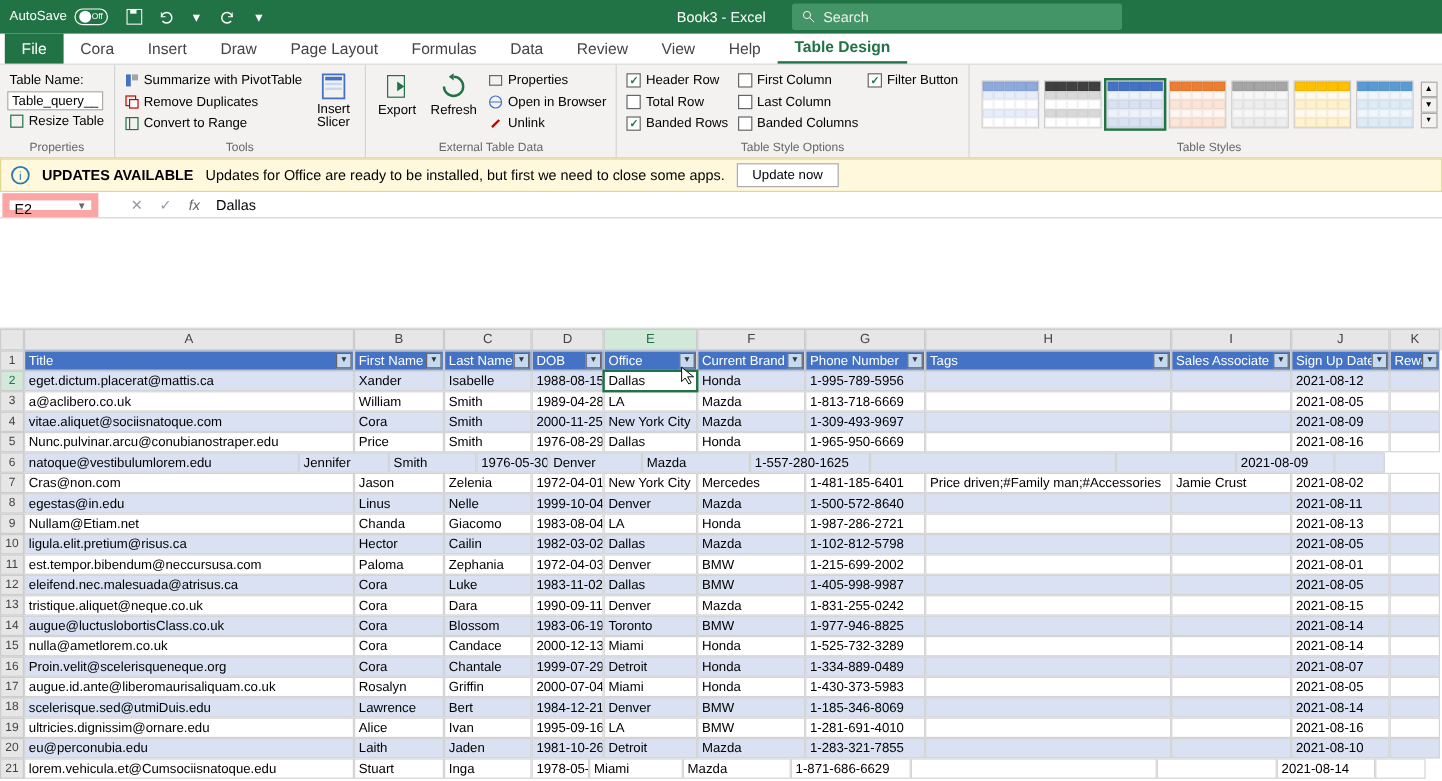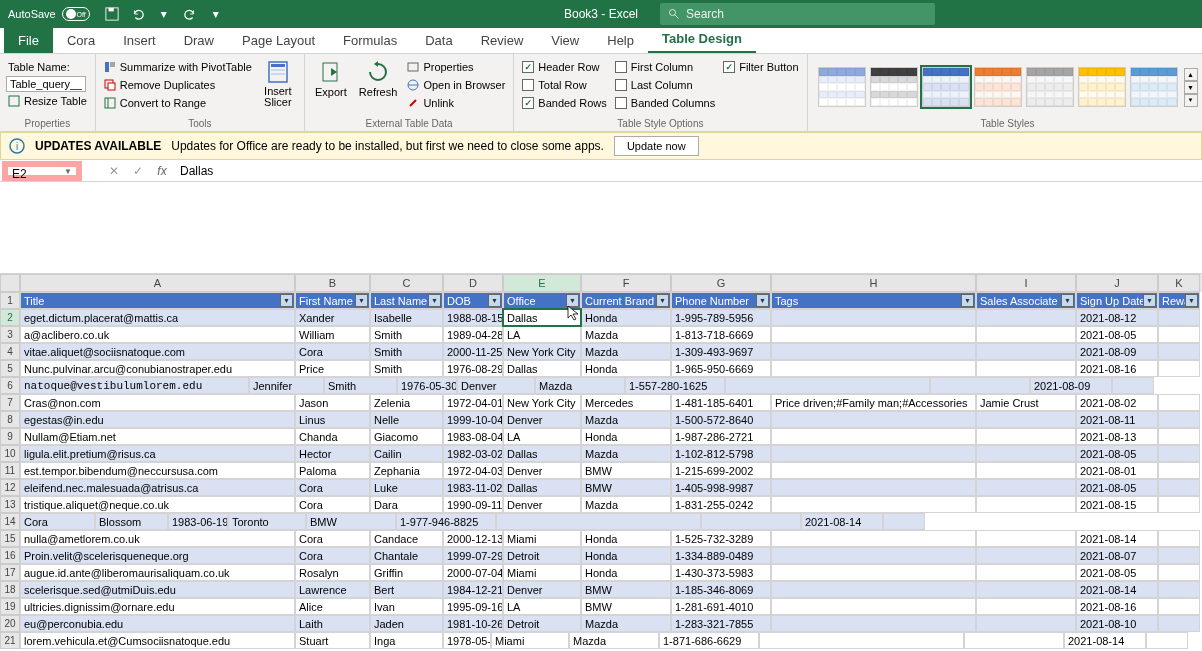--- a/index.html
+++ b/index.html
@@ -686,21 +686,21 @@
         <div class="cell band1" style="width: 78px;">Dallas</div>
         <div class="cell band1" style="width: 90px;">Honda</div>
         <div class="cell band1" style="width: 100px;">1-965-950-6669</div>
         <div class="cell band1" style="width: 205px;"></div>
         <div class="cell band1" style="width: 100px;"></div>
         <div class="cell band1" style="width: 82px;">2021-08-16</div>
         <div class="cell band1" style="width: 42px;"></div>
       </div>
       <div class="grid-row">
         <div class="row-h">6</div>
-        <div class="cell band0" style="width: 229px; font-family: Liberation Mono, monospace;">natoque@vestibulumlorem.edu</div>
+        <div class="cell band0" style="width: 229px;">natoque@vestibulumlorem.edu</div>
         <div class="cell band0" style="width: 75px;">Jennifer</div>
         <div class="cell band0" style="width: 73px;">Smith</div>
         <div class="cell band0" style="width: 60px;">1976-05-30</div>
         <div class="cell band0" style="width: 78px;">Denver</div>
         <div class="cell band0" style="width: 90px;">Mazda</div>
         <div class="cell band0" style="width: 100px;">1-557-280-1625</div>
         <div class="cell band0" style="width: 205px;"></div>
         <div class="cell band0" style="width: 100px;"></div>
         <div class="cell band0" style="width: 82px;">2021-08-09</div>
         <div class="cell band0" style="width: 42px;"></div>
@@ -798,20 +798,21 @@
         <div class="cell band1" style="width: 78px;">Denver</div>
         <div class="cell band1" style="width: 90px;">Mazda</div>
         <div class="cell band1" style="width: 100px;">1-831-255-0242</div>
         <div class="cell band1" style="width: 205px;"></div>
         <div class="cell band1" style="width: 100px;"></div>
         <div class="cell band1" style="width: 82px;">2021-08-15</div>
         <div class="cell band1" style="width: 42px;"></div>
       </div>
       <div class="grid-row">
         <div class="row-h">14</div>
+        <div class="cell band0" style="width: 275px;">augue@luctuslobortisClass.co.uk</div>
         <div class="cell band0" style="width: 75px;">Cora</div>
         <div class="cell band0" style="width: 73px;">Blossom</div>
         <div class="cell band0" style="width: 60px;">1983-06-19</div>
         <div class="cell band0" style="width: 78px;">Toronto</div>
         <div class="cell band0" style="width: 90px;">BMW</div>
         <div class="cell band0" style="width: 100px;">1-977-946-8825</div>
         <div class="cell band0" style="width: 205px;"></div>
         <div class="cell band0" style="width: 100px;"></div>
         <div class="cell band0" style="width: 82px;">2021-08-14</div>
         <div class="cell band0" style="width: 42px;"></div>

